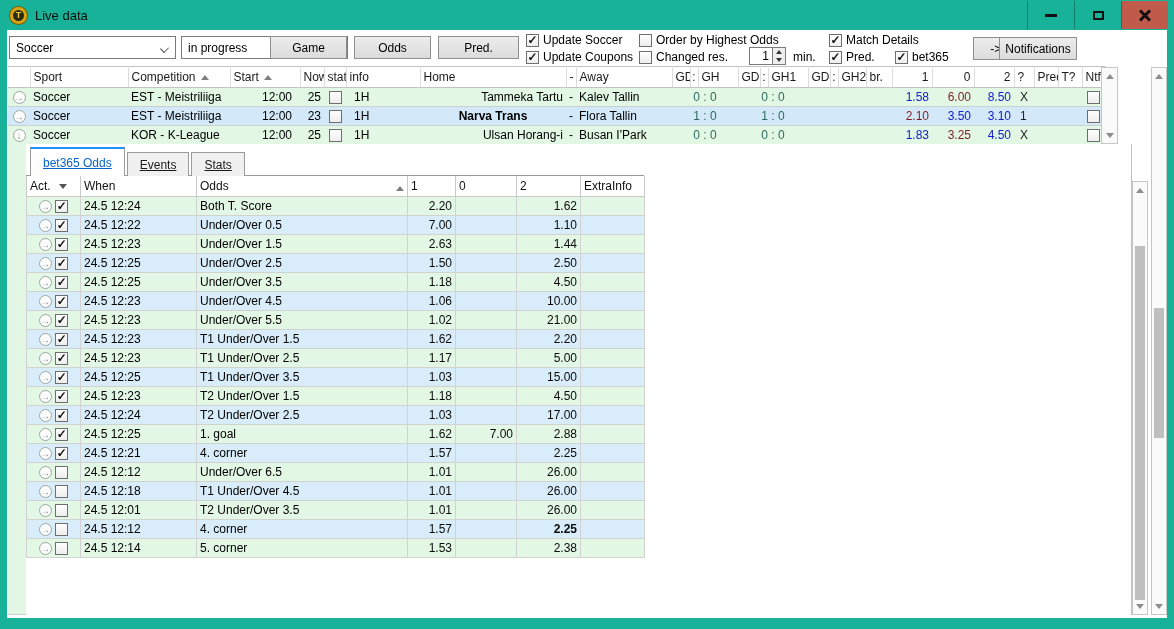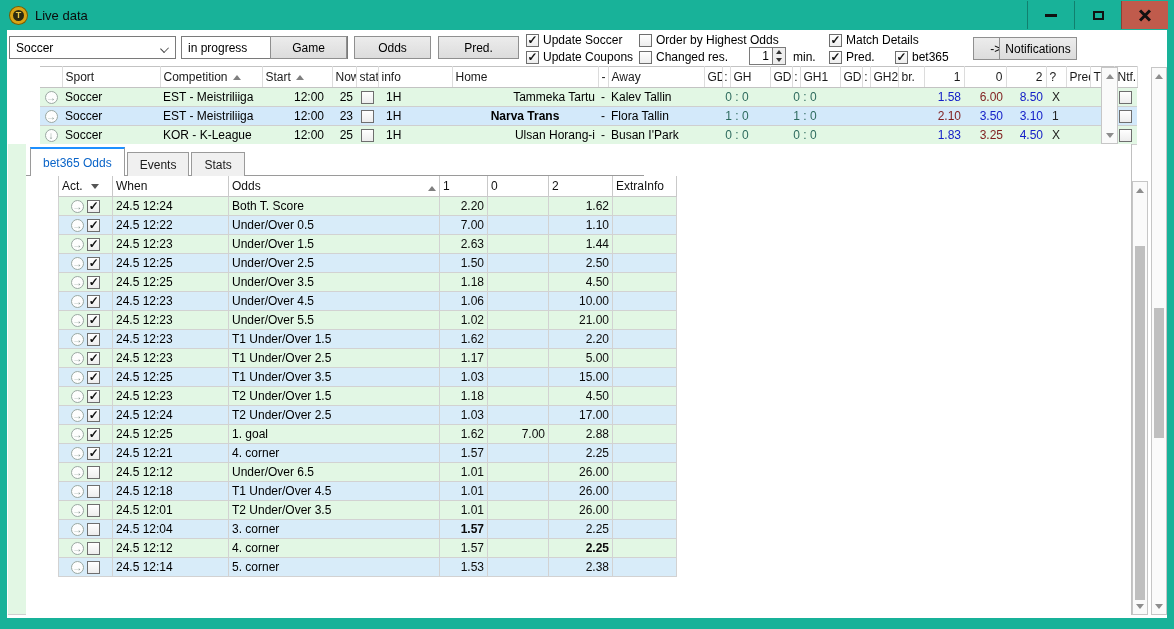--- a/index.html
+++ b/index.html
@@ -26,21 +26,21 @@
   .tbtn{position:absolute;top:6px;height:23px;background:linear-gradient(#ececec,#dcdcdc);border:1px solid #8f8f8f;display:flex;align-items:center;justify-content:center;cursor:default;}
   .cb{display:inline-block;width:13px;height:13px;background:linear-gradient(#fff,#ededed);border:1px solid #6e6e6e;font-size:12px;line-height:11px;font-weight:bold;color:#101010;text-align:center;vertical-align:middle;overflow:hidden;}
   .cbrow{position:absolute;height:16px;display:flex;align-items:center;gap:4px;white-space:nowrap;}
   .spin{position:absolute;display:flex;align-items:center;}
   .spinfield{width:24px;height:18px;border:1px solid #7a7a7a;text-align:right;padding-right:3px;line-height:16px;background:#fff;}
   .spinbtns{width:13px;height:18px;border:1px solid #7a7a7a;border-left:none;display:flex;flex-direction:column;background:#eee;}
   .spup,.spdn{flex:1;display:flex;align-items:center;justify-content:center;}
   .tri-u{width:0;height:0;border-left:3px solid transparent;border-right:3px solid transparent;border-bottom:4px solid #333;}
   .tri-d{width:0;height:0;border-left:3px solid transparent;border-right:3px solid transparent;border-top:4px solid #333;}
   
-  table{border-collapse:collapse;table-layout:fixed;margin-left:32px;}
+  table{border-collapse:collapse;table-layout:fixed;}
   td,th{padding:0 3px;font-weight:normal;font-size:12px;white-space:nowrap;overflow:hidden;text-align:left;}
   
   .mgrid{position:absolute;left:1px;top:36px;width:1089px;}
   .mgrid th{height:21px;border-top:1px solid #c3c3c3;border-bottom:1px solid #c3c3c3;border-right:1px solid #dcdcdc;color:#1a1a1a;background:#fff;position:relative;}
   .mgrid td{height:19px;border-bottom:1px solid #cfcfcf;}
   .mgrid tbody tr.g{background:#e2f7e4;}
   .mgrid tbody tr.sel{background:#d3e9fa;}
   .num{text-align:right;color:#1420c8;}
   .num.b{font-weight:normal;color:#7f1d1d;}
   .score{text-align:center;color:#2e6b5e;}
@@ -48,21 +48,21 @@
   .bold{font-weight:bold;}
   .sort-asc{display:inline-block;width:0;height:0;border-left:4px solid transparent;border-right:4px solid transparent;border-bottom:5px solid #7f7f7f;margin-left:5px;vertical-align:middle;}
   .filt{display:inline-block;width:0;height:0;border-left:4px solid transparent;border-right:4px solid transparent;border-top:5px solid #555;margin-left:8px;vertical-align:middle;}
   .circ{display:inline-block;width:13px;height:13px;border:1px solid #9aa8a2;border-radius:50%;color:#8a9a94;font-size:10px;line-height:12px;text-align:center;vertical-align:middle;background:#fdfdfd;}
   .circ.r::after{content:"\2192";} .circ.d::after{content:"\2193";}
   .ctr{text-align:center;}
   
   .lstrip{position:absolute;left:1px;top:114px;width:18px;height:471px;background:#e2f7e4;border-bottom:1px solid #cfcfcf;}
   .panel{position:absolute;left:19px;top:114px;width:1106px;height:471px;background:#fff;border-right:1px solid #c0c0c0;overflow:hidden;}
   .tabs{position:absolute;left:4px;top:2px;height:30px;display:flex;align-items:flex-end;}
-  .tab{height:24px;background:#f0f0f0;border:1px solid #9a9a9a;border-bottom:none;display:flex;align-items:center;justify-content:center;padding:0 12px;margin-right:2px;color:#1a1a1a;cursor:default;}
+  .tab{height:24px;background:#f0f0f0;border:1px solid #9a9a9a;border-bottom:none;display:flex;align-items:center;justify-content:center;padding:0 12px;margin-right:2px;color:#1a1a1a;cursor:default;text-decoration:underline;}
   .tab.active{height:29px;background:#fff;color:#0a64c8;border-top:2px solid #1e90ff;}
   .tabline{position:absolute;left:0;top:31px;width:618px;border-bottom:1px solid #9a9a9a;}
   .igrid{position:absolute;left:0;top:32px;width:618px;background:#fff;}
   .igrid th{height:20px;border:1px solid #c9c9c9;border-top:none;color:#111;background:#fff;position:relative;}
   .igrid td{height:19px;border:1px solid #d2d2d2;}
   .igrid tbody tr:nth-child(odd){background:#e2f7e4;}
   .igrid tbody tr:nth-child(even){background:#d8ecf9;}
   .ival{text-align:right;color:#0b0b0b;}
   .ival.b{font-weight:bold;}
   
@@ -486,29 +486,20 @@
               <td class="ctr"><span class="circ r"></span> <span class="cb"></span></td>
               <td>24.5 12:01</td>
               <td>T2 Under/Over 3.5</td>
               <td class="ival">1.01</td>
               <td class="ival"></td>
               <td class="ival">26.00</td>
               <td></td>
             </tr>
         <tr>
               <td class="ctr"><span class="circ r"></span> <span class="cb"></span></td>
-              <td>24.5 12:04</td>
-              <td>3. corner</td>
-              <td class="ival b">1.57</td>
-              <td class="ival"></td>
-              <td class="ival">2.25</td>
-              <td></td>
-            </tr>
-        <tr>
-              <td class="ctr"><span class="circ r"></span> <span class="cb"></span></td>
               <td>24.5 12:12</td>
               <td>4. corner</td>
               <td class="ival">1.57</td>
               <td class="ival"></td>
               <td class="ival b">2.25</td>
               <td></td>
             </tr>
         <tr>
               <td class="ctr"><span class="circ r"></span> <span class="cb"></span></td>
               <td>24.5 12:14</td>

